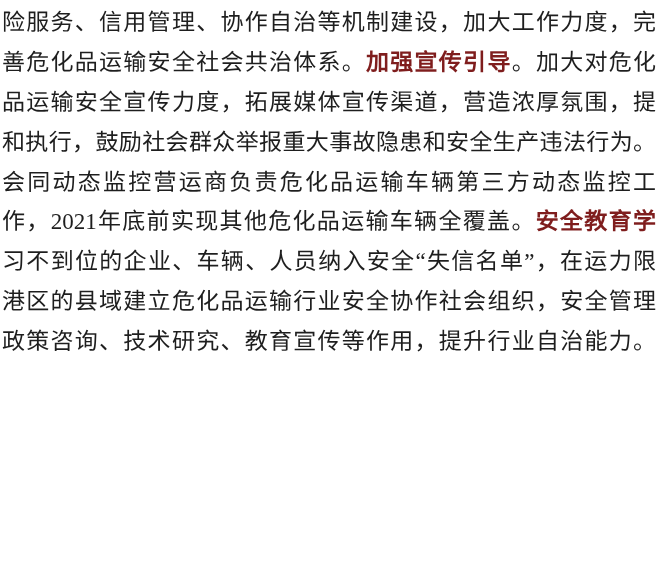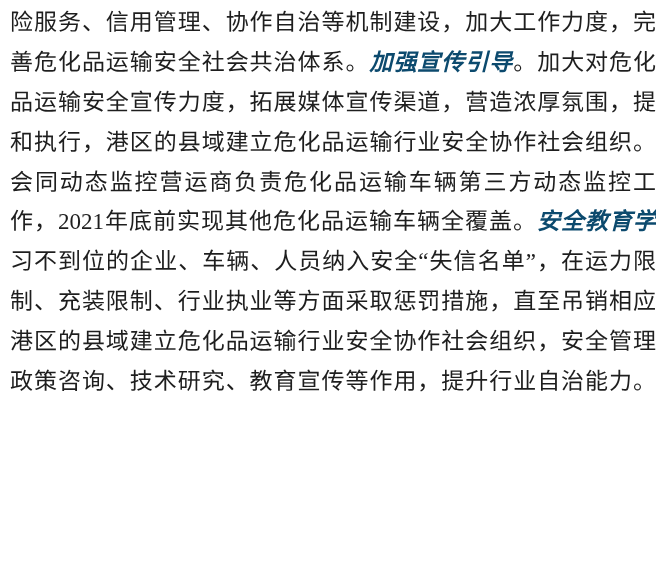--- a/index.html
+++ b/index.html
@@ -10,52 +10,50 @@
   body {
     width: 665px;
     height: 562px;
     overflow: hidden;
     font-family: "Liberation Serif", "DejaVu Serif", serif;
   }
   .page {
     box-sizing: border-box;
     width: 665px;
     height: 562px;
-    padding: 3px 9px 0 10px;
+    padding: 3px 9px 0 2px;
     background: #ffffff;
   }
   .doc-text {
     width: 100%;
   }
   .line {
     height: 39.9px;
     line-height: 39.9px;
     font-size: 23px;
     color: #1e1e1e;
     text-align: justify;
     text-align-last: justify;
     text-justify: inter-character;
     white-space: normal;
     overflow: hidden;
   }
   .line b {
     font-weight: 700;
-    color: #0c4a6e;
-    font-style: italic;
+    color: #7f1d1d;
   }
 </style>
 </head>
 <body>
 
 <div class="page">
   <div class="doc-text">
       <div class="line"><span>险服务、信用管理、协作自治等机制建设，加大工作力度，完</span></div>
       <div class="line"><span>善危化品运输安全社会共治体系。</span><b>加强宣传引导</b><span>。加大对危化</span></div>
       <div class="line"><span>品运输安全宣传力度，拓展媒体宣传渠道，营造浓厚氛围，提</span></div>
-      <div class="line"><span>和执行，港区的县域建立危化品运输行业安全协作社会组织。</span></div>
+      <div class="line"><span>和执行，鼓励社会群众举报重大事故隐患和安全生产违法行为。</span></div>
       <div class="line"><span>会同动态监控营运商负责危化品运输车辆第三方动态监控工</span></div>
       <div class="line"><span>作，2021年底前实现其他危化品运输车辆全覆盖。</span><b>安全教育学</b></div>
       <div class="line"><span>习不到位的企业、车辆、人员纳入安全“失信名单”，在运力限</span></div>
-      <div class="line"><span>制、充装限制、行业执业等方面采取惩罚措施，直至吊销相应</span></div>
       <div class="line"><span>港区的县域建立危化品运输行业安全协作社会组织，安全管理</span></div>
       <div class="line"><span>政策咨询、技术研究、教育宣传等作用，提升行业自治能力。</span></div>
     </div>
 </div>
 
 </body></html>

